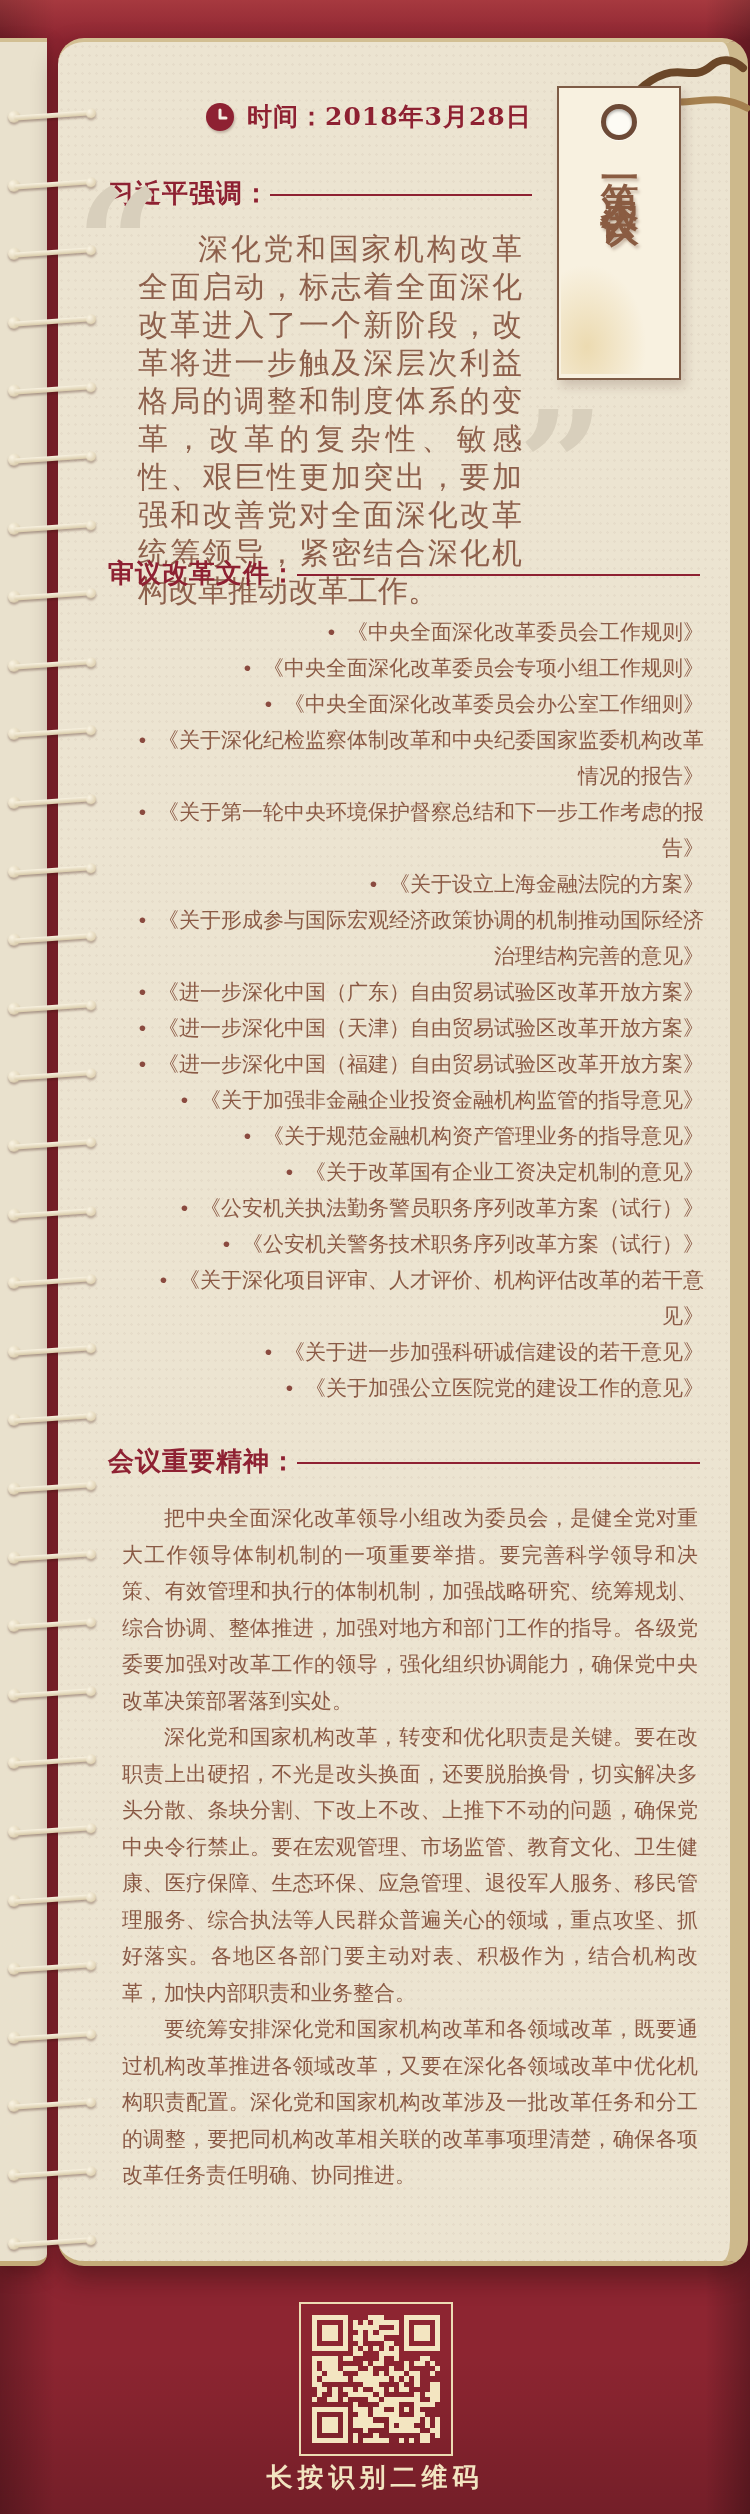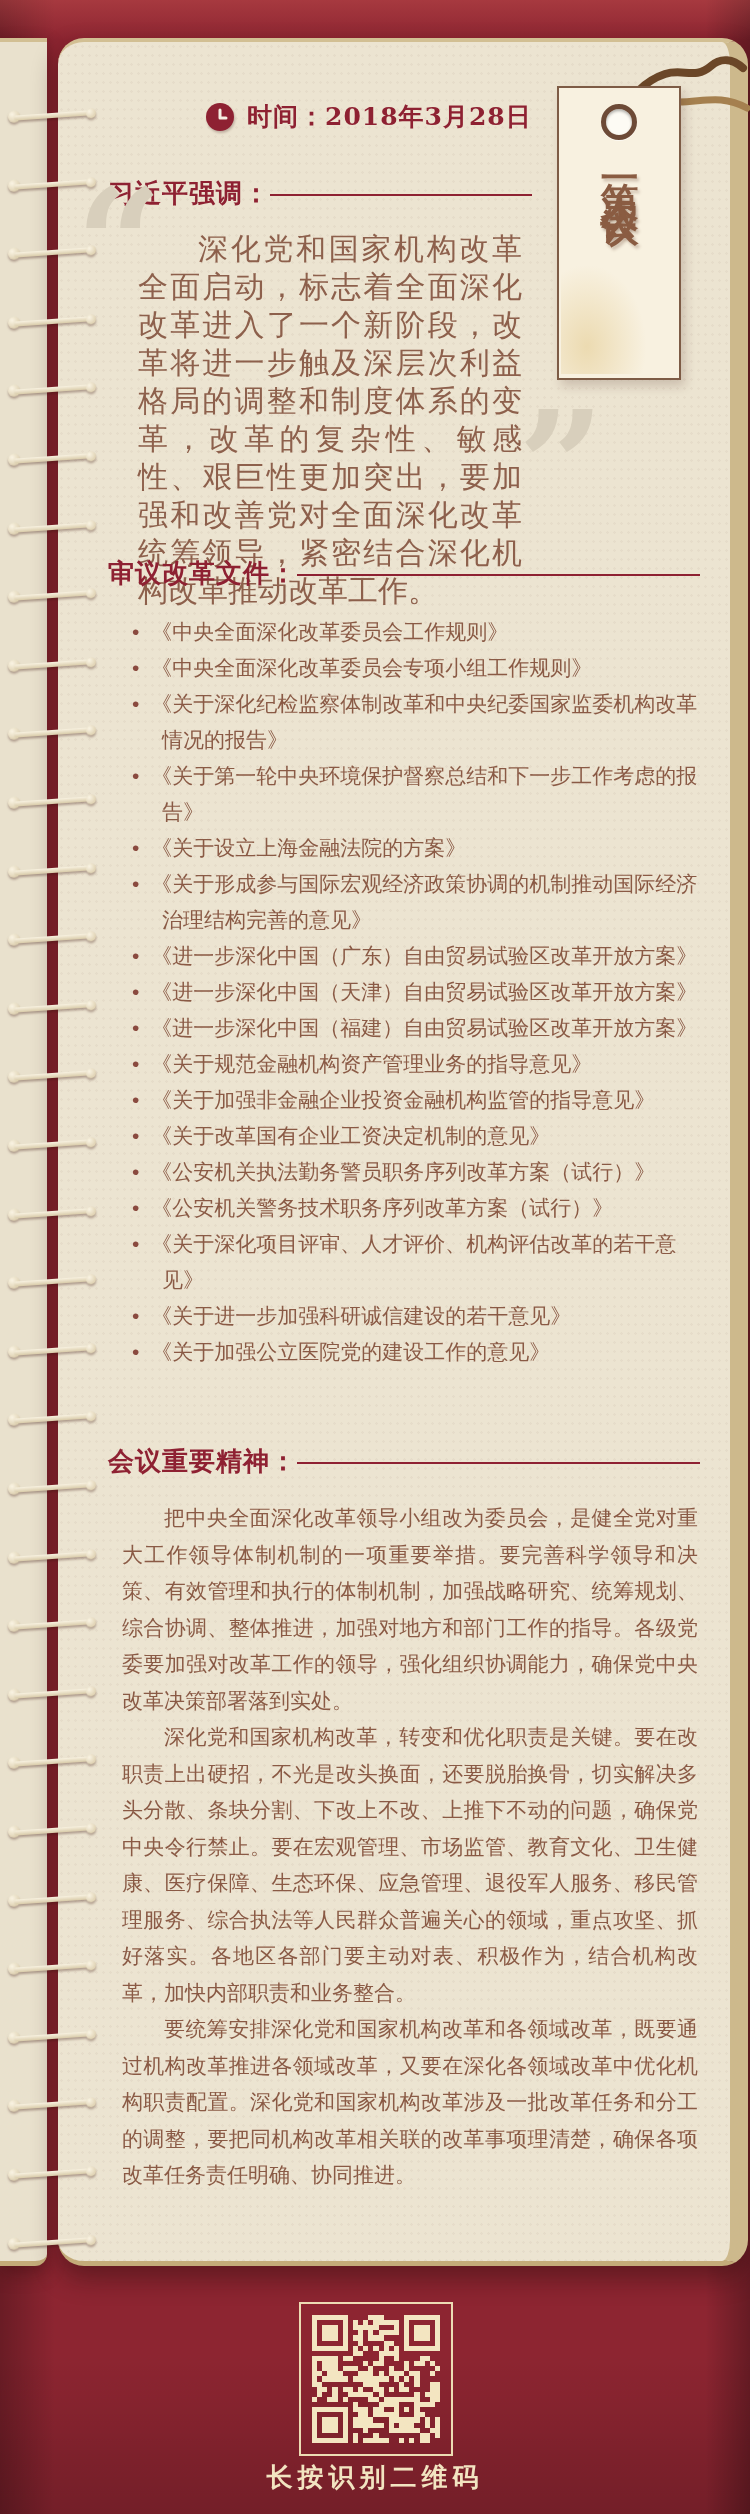--- a/index.html
+++ b/index.html
@@ -69,21 +69,21 @@
   .q-mark{position:absolute;font-family:"DejaVu Serif","Liberation Serif",serif;font-weight:700;
           font-size:150px;line-height:1;color:#d8cfbc;pointer-events:none;}
   .q-open{left:76px;top:168px;}
   .q-open::before{content:"\201C";}
   .q-close{left:518px;top:390px;}
   .q-close::before{content:"\201D";}
   .quote-text{position:absolute;left:138px;top:230px;width:384px;
           font-size:30px;line-height:38px;color:#8d604c;text-indent:2em;text-align:justify;}
   
   .doc-list{position:absolute;left:118px;top:614px;width:586px;list-style:none;margin:0;padding:0;
-          font-size:21px;line-height:36px;color:#8a5a45;}
+          font-size:21px;line-height:36px;color:#8a5a45;text-align:right;}
   .doc-item{padding-left:44px;text-indent:-30px;}
   .doc-item::before{content:"\2022";color:#8a4a3f;margin-right:12px;}
   
   .spirit-paras{position:absolute;left:122px;top:1500px;width:576px;
           font-size:21px;line-height:36.5px;color:#8a5a45;text-align:justify;}
   .spirit-paras p{margin:0;text-indent:2em;}
   
   .qr-frame{position:absolute;left:299px;top:2302px;width:154px;height:154px;box-sizing:border-box;
           border:2px solid #ecdcb4;padding:11px;}
   .qr-frame svg{display:block;width:128px;height:128px;shape-rendering:crispEdges;}
@@ -292,29 +292,30 @@
   <div class="quote-text">深化党和国家机构改革全面启动，标志着全面深化改革进入了一个新阶段，改革将进一步触及深层次利益格局的调整和制度体系的变革，改革的复杂性、敏感性、艰巨性更加突出，要加强和改善党对全面深化改革统筹领导，紧密结合深化机构改革推动改革工作。</div>
   <div class="q-mark q-close"></div>
 
   <div class="sec-head head-docs">
     <span class="sec-title">审议改革文件：</span>
     <span class="sec-rule"></span>
   </div>
   <ul class="doc-list">
       <li class="doc-item">《中央全面深化改革委员会工作规则》</li>
       <li class="doc-item">《中央全面深化改革委员会专项小组工作规则》</li>
+      <li class="doc-item">《中央全面深化改革委员会办公室工作细则》</li>
       <li class="doc-item">《关于深化纪检监察体制改革和中央纪委国家监委机构改革情况的报告》</li>
       <li class="doc-item">《关于第一轮中央环境保护督察总结和下一步工作考虑的报告》</li>
       <li class="doc-item">《关于设立上海金融法院的方案》</li>
       <li class="doc-item">《关于形成参与国际宏观经济政策协调的机制推动国际经济治理结构完善的意见》</li>
       <li class="doc-item">《进一步深化中国（广东）自由贸易试验区改革开放方案》</li>
       <li class="doc-item">《进一步深化中国（天津）自由贸易试验区改革开放方案》</li>
       <li class="doc-item">《进一步深化中国（福建）自由贸易试验区改革开放方案》</li>
+      <li class="doc-item">《关于加强非金融企业投资金融机构监管的指导意见》</li>
       <li class="doc-item">《关于规范金融机构资产管理业务的指导意见》</li>
-      <li class="doc-item">《关于加强非金融企业投资金融机构监管的指导意见》</li>
       <li class="doc-item">《关于改革国有企业工资决定机制的意见》</li>
       <li class="doc-item">《公安机关执法勤务警员职务序列改革方案（试行）》</li>
       <li class="doc-item">《公安机关警务技术职务序列改革方案（试行）》</li>
       <li class="doc-item">《关于深化项目评审、人才评价、机构评估改革的若干意见》</li>
       <li class="doc-item">《关于进一步加强科研诚信建设的若干意见》</li>
       <li class="doc-item">《关于加强公立医院党的建设工作的意见》</li>
     </ul>
 
   <div class="sec-head head-spirit">
     <span class="sec-title">会议重要精神：</span>

